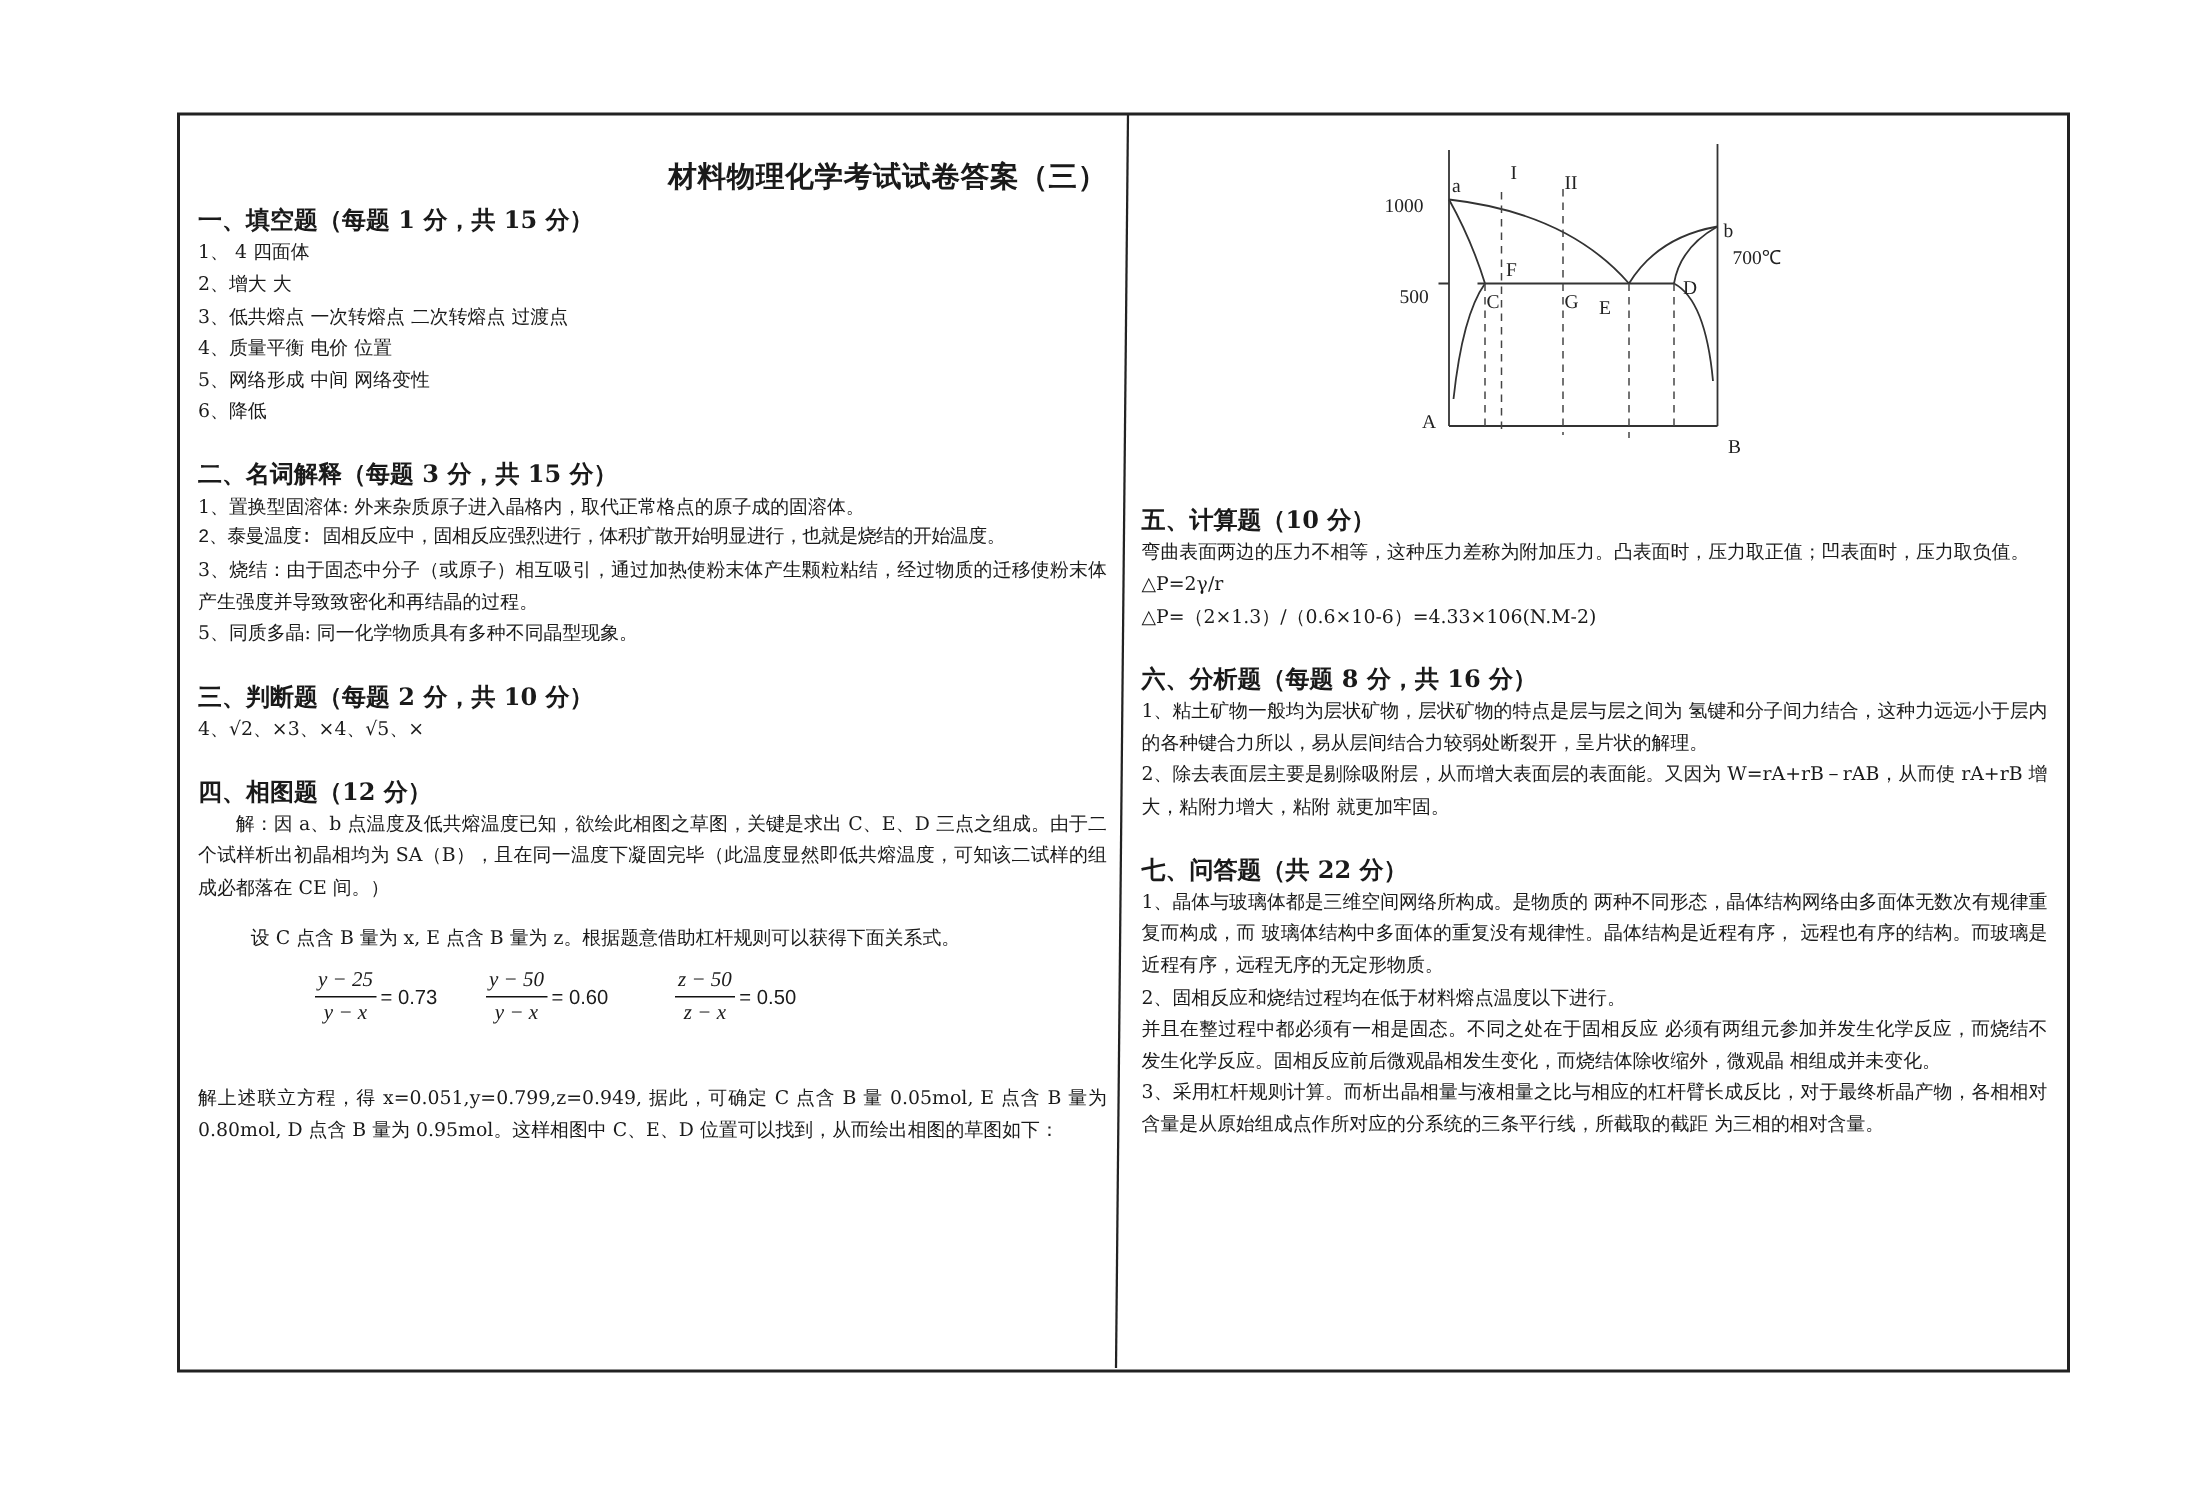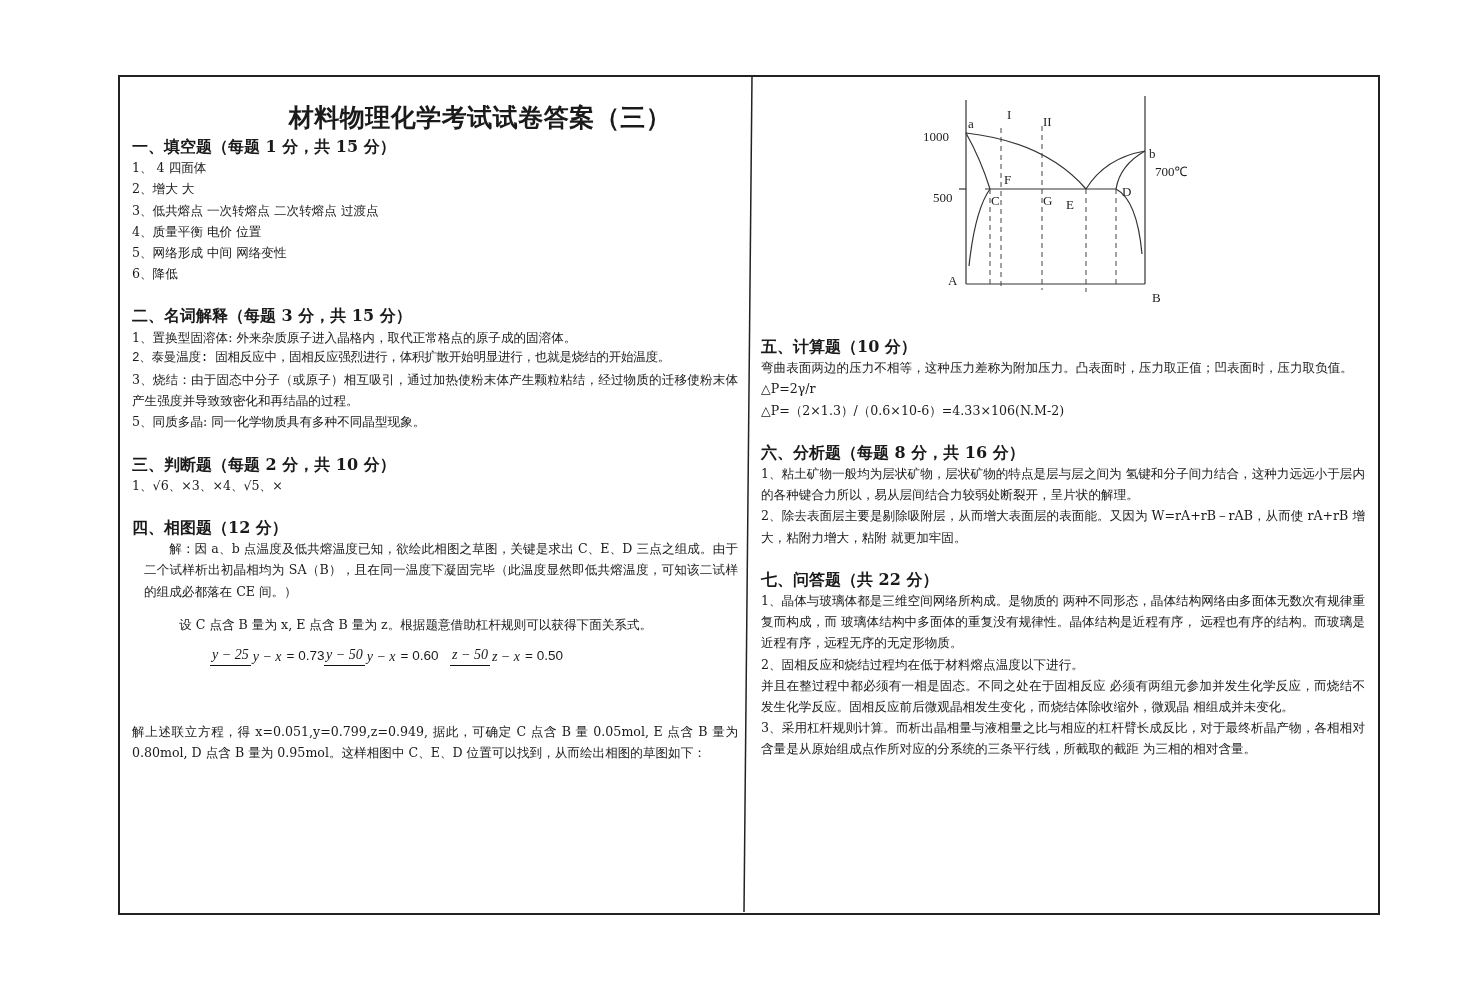--- a/index.html
+++ b/index.html
@@ -4,29 +4,29 @@
 <style>
   html, body { margin: 0; padding: 0; background: #ffffff; }
   body { width: 1474px; height: 1001px; position: relative; overflow: hidden;
          font-family: "DejaVu Serif", "Liberation Serif", serif; color: #1a1a1a; }
   .frame { position: absolute; left: 118px; top: 75px; width: 1258px; height: 836px;
            border: 2px solid #222; box-sizing: content-box; }
   .divider { position: absolute; left: 0; top: 0; width: 1474px; height: 1001px; pointer-events: none; }
   .col { position: absolute; font-size: 12.6px; line-height: 21.2px; }
   .col.left { left: 132px; top: 100px; width: 606px; }
   .col.right { left: 761px; top: 80px; width: 604px; }
-  .title { font-size: 25px; font-weight: bold; text-align: center; padding-left: 90px; height: 36px; line-height: 36px; letter-spacing: 0.5px; }
+  .title { font-size: 19px; font-weight: bold; text-align: right; padding-left: 90px; height: 36px; line-height: 36px; letter-spacing: 0.5px; }
   .sec-h { font-weight: bold; font-size: 16px; }
   .line { white-space: nowrap; }
   .para { text-align: justify; text-align-last: left; }
-  .indent { text-indent: 2em; margin-left: 12px; }
+  .indent { text-indent: 2em; }
   .gap { height: 21px; }
   .formulas { position: relative; height: 50px; margin: 10px 0 0 0; font-family: "Liberation Sans", sans-serif; font-size: 13.5px; }
   .frac { position: absolute; top: 0; display: flex; align-items: center; }
-  .frac .fr { display: inline-flex; align-items: center; font-style: italic; font-family: "Liberation Serif", serif; font-size: 14px; }
+  .frac .fr { display: inline-flex; flex-direction: column; align-items: center; font-style: italic; font-family: "Liberation Serif", serif; font-size: 14px; }
   .frac .num { padding: 0 2px 1px 2px; border-bottom: 1px solid #111; line-height: 18px; }
   .frac .den { padding: 2px 2px 0 2px; line-height: 18px; }
   .frac .eq { margin-left: 3px; }
   .diagram { position: absolute; left: 915px; top: 80px; width: 290px; height: 235px; }
   .diagram svg text { font-family: "Liberation Serif", serif; fill: #222; }
 </style>
 </head>
 <body>
 
 <div class="frame"></div>
@@ -47,21 +47,21 @@
   <div class="gap"></div>
 
   <div class="sec-h">二、名词解释（每题 3 分，共 15 分）</div>
   <div class="para">1、置换型固溶体: 外来杂质原子进入晶格内，取代正常格点的原子成的固溶体。</div>
   <div class="para" style="white-space:nowrap;letter-spacing:-0.3px;font-family:Liberation Mono, monospace;">2、泰曼温度: 固相反应中，固相反应强烈进行，体积扩散开始明显进行，也就是烧结的开始温度。</div>
   <div class="para">3、烧结：由于固态中分子（或原子）相互吸引，通过加热使粉末体产生颗粒粘结，经过物质的迁移使粉末体产生强度并导致致密化和再结晶的过程。</div>
   <div class="para">5、同质多晶: 同一化学物质具有多种不同晶型现象。</div>
   <div class="gap"></div>
 
   <div class="sec-h">三、判断题（每题 2 分，共 10 分）</div>
-  <div class="line">1、√6、×3、×4、√5、×</div>
+  <div class="line">4、√2、×3、×4、√5、×</div>
   <div class="gap"></div>
 
   <div class="sec-h">四、相图题（12 分）</div>
   <div class="para indent">解：因 a、b 点温度及低共熔温度已知，欲绘此相图之草图，关键是求出 C、E、D 三点之组成。由于二个试样析出初晶相均为 SA（B），且在同一温度下凝固完毕（此温度显然即低共熔温度，可知该二试样的组成必都落在 CE 间。）</div>
   <div style="height:12px"></div>
   <div class="para indent" style="padding-left:10px;">设 C 点含 B 量为 x, E 点含 B 量为 z。根据题意借助杠杆规则可以获得下面关系式。</div>
 
   <div class="formulas">
     <div class="frac" style="left:78px;">
       <span class="fr">

